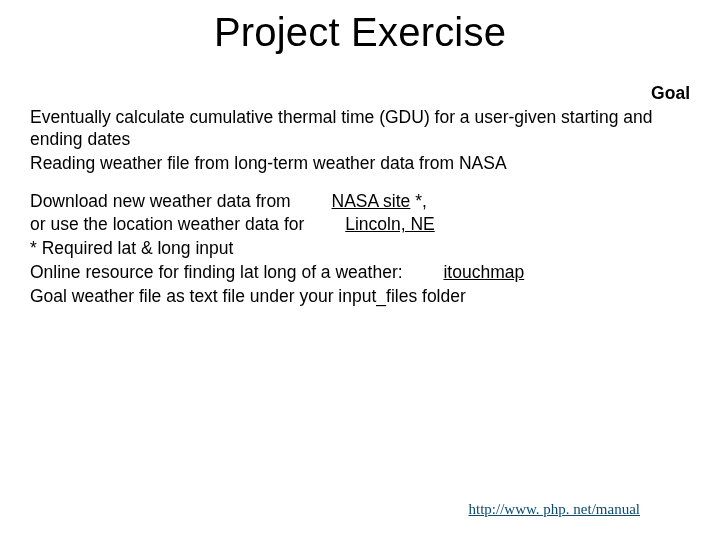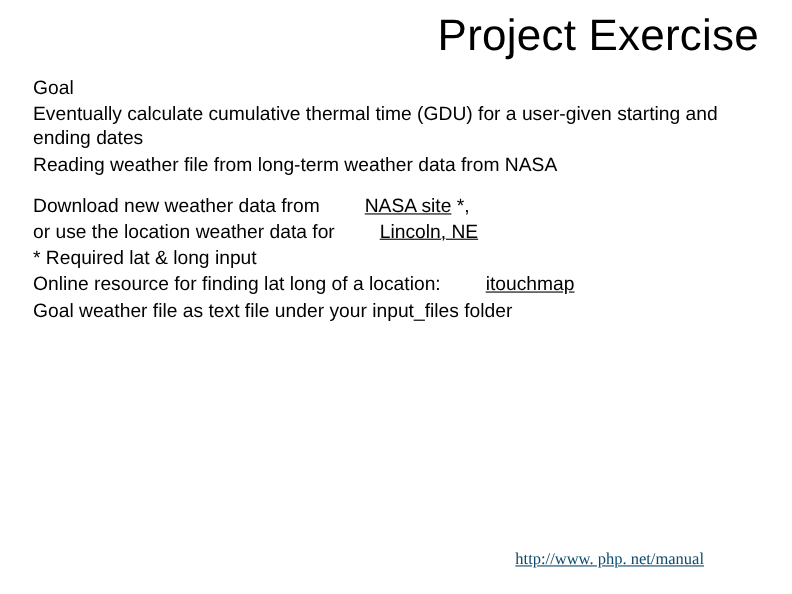--- a/index.html
+++ b/index.html
@@ -13,35 +13,36 @@
     overflow: hidden;
   }
   .slide {
     position: relative;
     width: 720px;
     height: 540px;
     box-sizing: border-box;
     padding: 8px 30px 0 30px;
   }
   .title {
-    text-align: right;
+    text-align: center;
     font-size: 40px;
     font-weight: 400;
-    margin: 2px 0 14px 0;
+    margin: 2px 0 28px 0;
     letter-spacing: 0.2px;
   }
   .body {
     font-size: 17.5px;
     line-height: 1.25;
   }
   .body p {
     margin: 0 0 2px 0;
   }
   .bold {
-    font-weight: normal;
+    font-weight: bold;
+    text-align: right;
   }
   .gap {
     height: 14px;
   }
   .indent1 {
     margin-left: 54px;
   }
   .link {
     text-decoration: underline;
     color: #000;
@@ -77,21 +78,21 @@
       <span>Download new weather data from </span><span class="link">NASA site</span><span> *,</span>
     </p>
 
     <p>
       <span>or use the location weather data for </span><span class="link">Lincoln, NE</span>
     </p>
 
     <p class="indent1">* Required lat &amp; long input</p>
 
     <p class="indent1">
-      <span>Online resource for finding lat long of a location: </span><span class="link">itouchmap</span>
+      <span>Online resource for finding lat long of a weather: </span><span class="link">itouchmap</span>
     </p>
 
     <p>Goal weather file as text file under your input_files folder</p>
 
   </div>
 
   <div class="footer-link">http://www. php. net/manual</div>
 
 </div>
 

